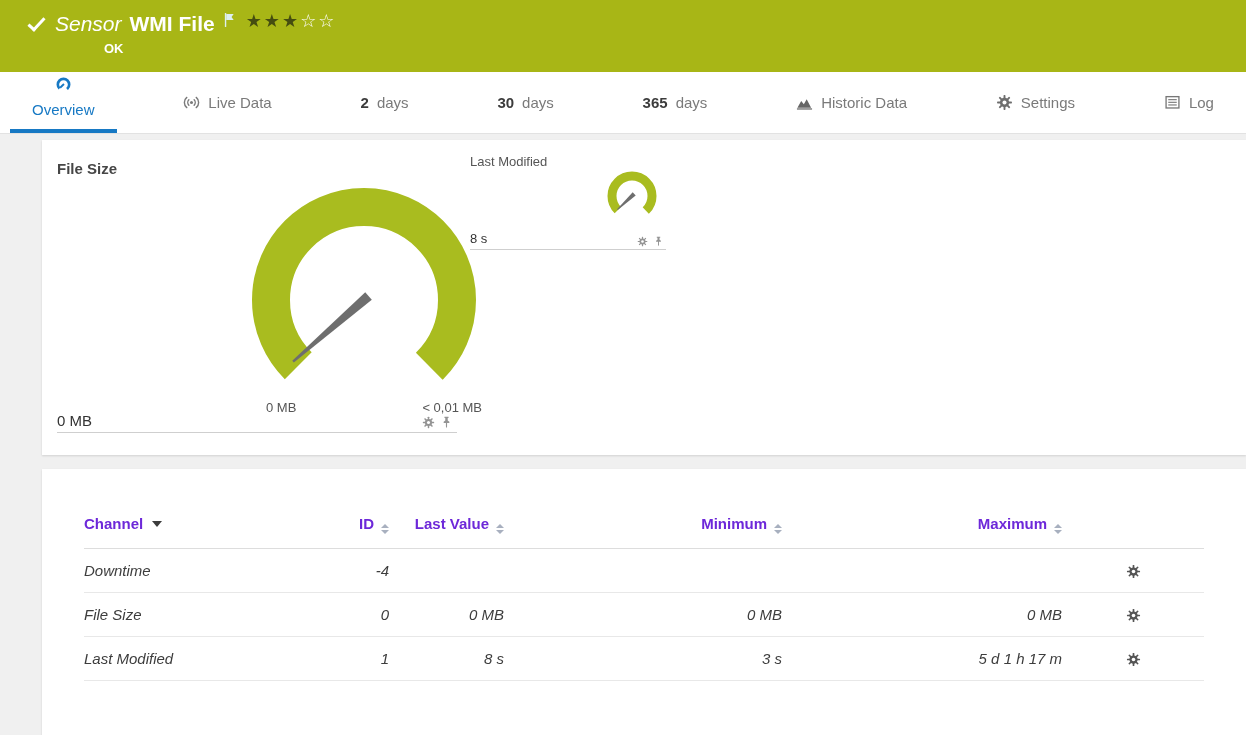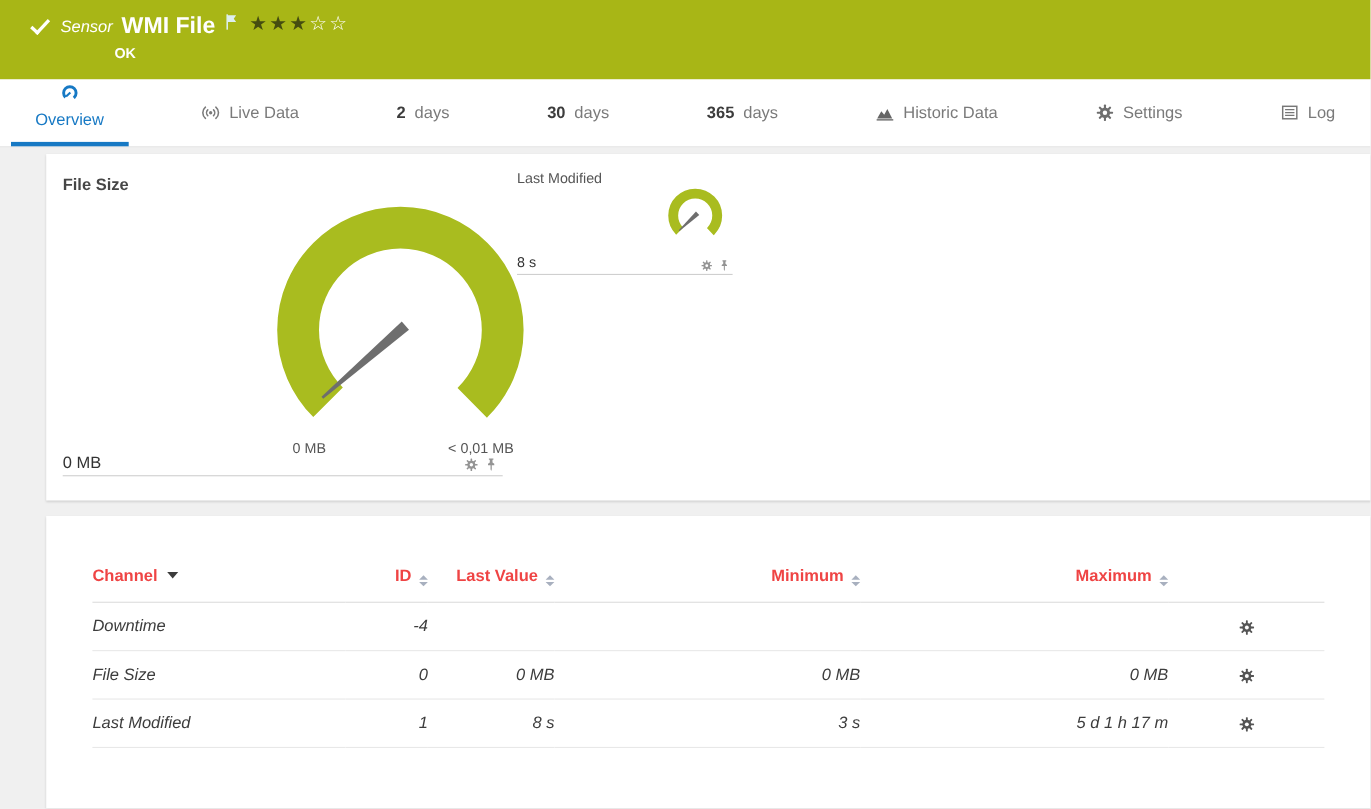--- a/index.html
+++ b/index.html
@@ -4,21 +4,21 @@
 <style>
   * { margin:0; padding:0; box-sizing:border-box; }
   html,body { width:1246px; height:735px; overflow:hidden; background:#f0f0f0;
     font-family:"Liberation Sans","DejaVu Sans",sans-serif; }
 
   
   .topbar { background:#a8b616; height:72px; color:#fff; position:relative; }
   .topbar-row { display:flex; align-items:center; padding:12px 0 0 28px; }
   .check { width:17px; height:9px; border-left:3px solid #fff; border-bottom:3px solid #fff;
            transform:rotate(-47deg); margin:-4px 10px 0 0; }
-  .kind { font-style:italic; font-size:15px; margin-right:8px; }
+  .kind { font-style:italic; font-size:21px; margin-right:8px; }
   .title { font-weight:bold; font-size:21px; margin-right:8px; }
   .flag { width:13px; height:16px; color:#ddeff0; margin:-8px 10px 0 0; cursor:pointer; }
   .stars { font-size:18px; letter-spacing:2px; cursor:pointer; margin-top:-6px; }
   .stars-filled { color:#454d10; }
   .stars-empty { color:#ffffff; }
   .status-text { position:absolute; left:72px; top:41px; font-size:13px; font-weight:bold;margin-left:32px; }
 
   
   .tabbar { background:#fff; height:62px; display:flex; align-items:stretch;
             justify-content:space-between; padding:0 10px; border-bottom:1px solid #e2e2e2; }
@@ -33,40 +33,40 @@
   .panel { background:#fff; box-shadow:0 1px 2px rgba(0,0,0,.13); position:relative; }
   .gauges-panel { height:315px; margin-bottom:14px; }
   .table-panel { height:266px; padding:40px 40px 0 42px; }
 
   .panel-title { position:absolute; left:15px; top:20px; font-size:15px; font-weight:bold; color:#464646; }
 
   
   .gauge-big { position:absolute; left:162px; top:42px; width:320px; }
   .gauge-big svg { display:block; margin:0 auto; }
   .g-min { position:absolute; left:62px; top:218px; font-size:13px; color:#555; }
-  .g-max { position:absolute; right:57px; top:218px; font-size:13px; color:#555; }
+  .g-max { position:absolute; right:42px; top:218px; font-size:13px; color:#555; }
 
   .value-row { position:absolute; left:15px; top:263px; width:400px; height:30px;
                border-bottom:1px solid #cfcfcf; }
   .value-row .val { position:absolute; left:0; bottom:3px; font-size:15px; color:#333; }
   .row-actions { position:absolute; right:4px; bottom:3px; display:flex; gap:5px; align-items:center; }
   .act-icon { width:13px; height:13px; color:#949494; cursor:pointer; }
 
   
   .gauge-mini { position:absolute; left:428px; top:14px; width:196px; height:96px; }
   .mini-title { font-size:13px; color:#555; }
   .gauge-mini svg.mini-dial { position:absolute; right:2px; top:14px; }
   .mini-row { position:absolute; left:0; top:70px; width:196px; height:26px; border-bottom:1px solid #cfcfcf; }
   .mini-row .val { position:absolute; left:0; bottom:3px; font-size:13px; color:#333; }
   .mini-row .row-actions { right:2px; bottom:2px; }
   .act-icon.sm { width:11px; height:11px; }
 
   
   table.channels { border-collapse:collapse; width:1120px; table-layout:fixed; }
-  thead th { font-size:15px; font-weight:bold; color:#ef4444; padding:6px 0 14px 0;
+  thead th { font-size:15px; font-weight:bold; color:#6d28d9; padding:6px 0 14px 0;
              vertical-align:top; cursor:pointer; }
   th.left, td.left { text-align:left; }
   th.right, td.right { text-align:right; }
   tbody td { font-size:15px; color:#3d3d3d; height:44px; }
   thead tr { border-bottom:1px solid #ddd; }
   tbody tr { border-bottom:1px solid #e8e8e8;font-style:italic; }
   .caret { display:inline-block; width:0; height:0; border-left:5px solid transparent;
            border-right:5px solid transparent; border-top:6px solid #3c3c3c;
            margin-left:9px; vertical-align:2px; }
   .sort { display:inline-flex; flex-direction:column; gap:2px; margin-left:7px; vertical-align:1px; }

